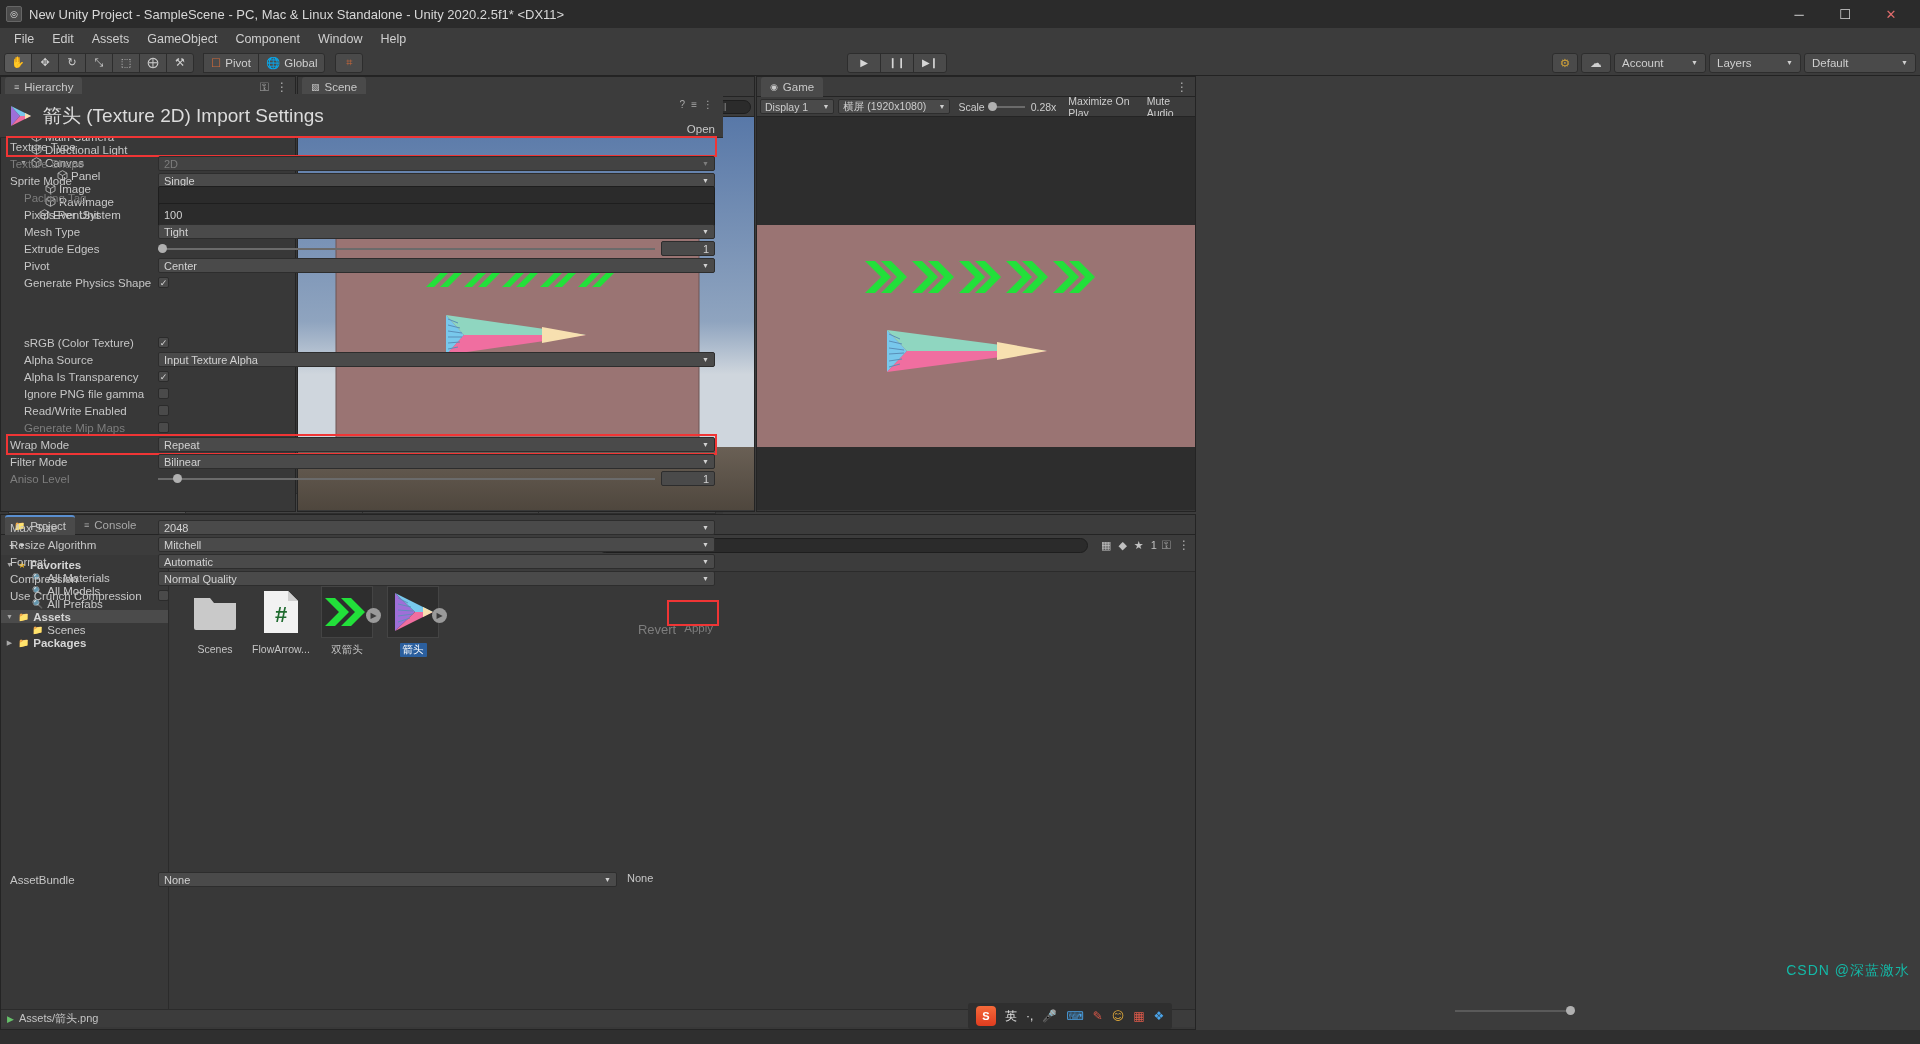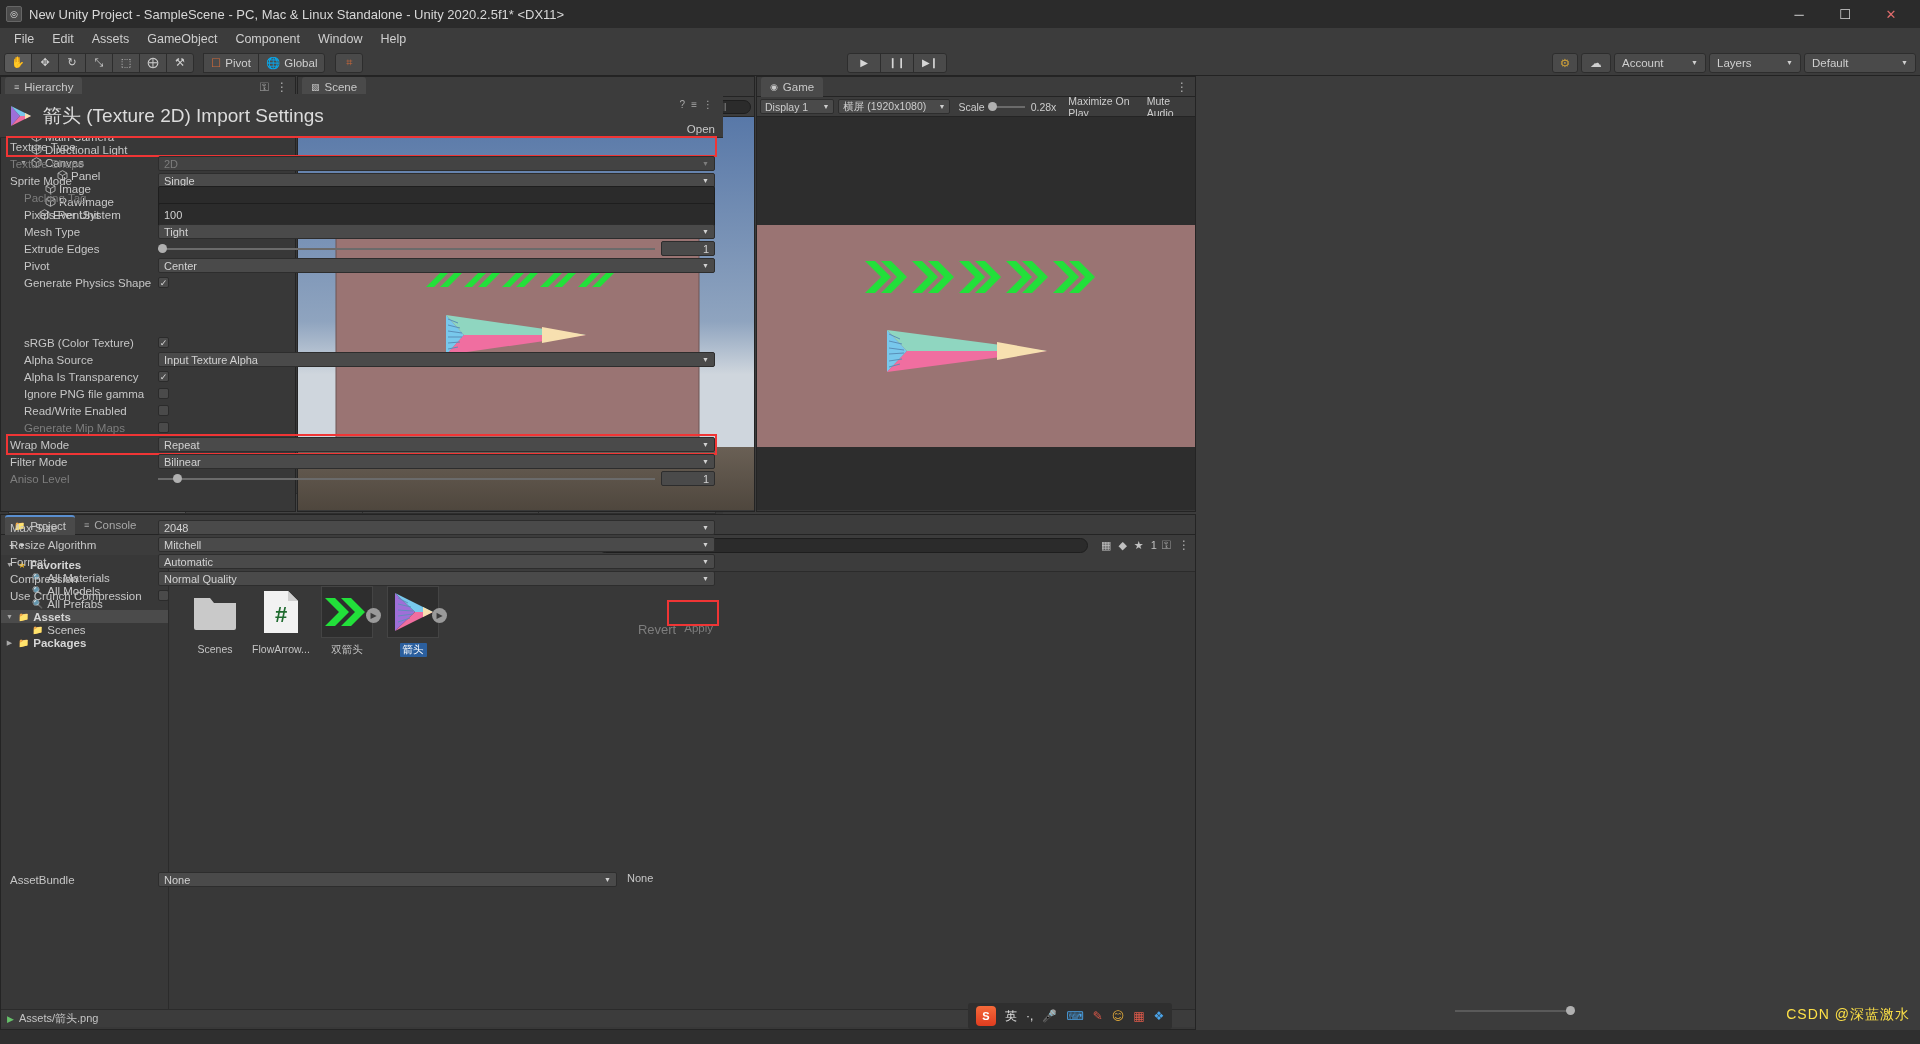--- a/index.html
+++ b/index.html
@@ -134,21 +134,21 @@
   .rgbtab { font-size:11px; color:#c4c4c4; padding:0 3px;}
   .previewbody { background:#333; height:118px; display:flex; align-items:center; justify-content:center; }
   .previewinfo { text-align:center; font-size:11px; color:#c2c2c2; padding-top:4px;}
 
   
   #taskbar { position:absolute; left:0; top:1030px; width:1920px; height:14px; background:#2f2f2f; }
   #imebar { position:absolute; left:968px; top:1003px; height:26px; display:flex; align-items:center;
      gap:9px; background:#2f2f2f; padding:0 8px; border-radius:3px; font-size:12px; color:#e0e0e0;}
   .ime-logo { width:20px; height:20px; background:linear-gradient(#f56a3a,#e03c1f); border-radius:4px;
      display:flex; align-items:center; justify-content:center; color:#fff; font-size:11px; font-weight:bold;}
-  .watermark { position:absolute; right:10px; top:1006px; font-size:14px; color:#fde047; letter-spacing:1px;}
+  .watermark { position:absolute; right:10px; top:962px; font-size:14px; color:#14b8a6; letter-spacing:1px;}
   .zoomstrip { position:absolute; right:345px; top:1010px; width:120px; display:flex; align-items:center; gap:5px;}
 </style>
 </head>
 <body>
 
 <div id="app">
 
   <div class="titlebar">
     <div class="tb-icon">◎</div>
     <div class="tb-title">New Unity Project - SampleScene - PC, Mac &amp; Linux Standalone - Unity 2020.2.5f1* &lt;DX11&gt;</div>

